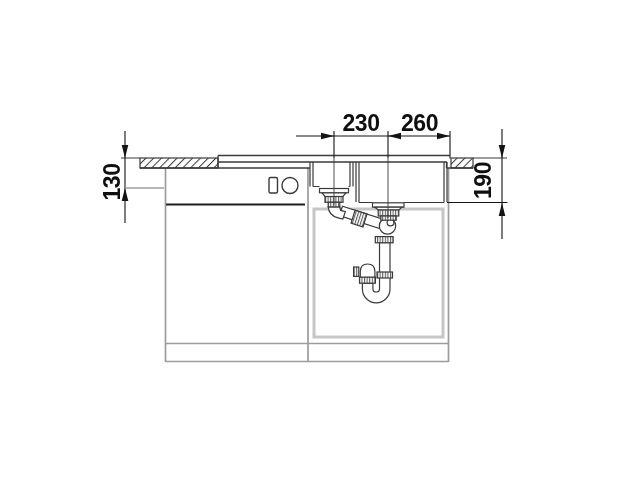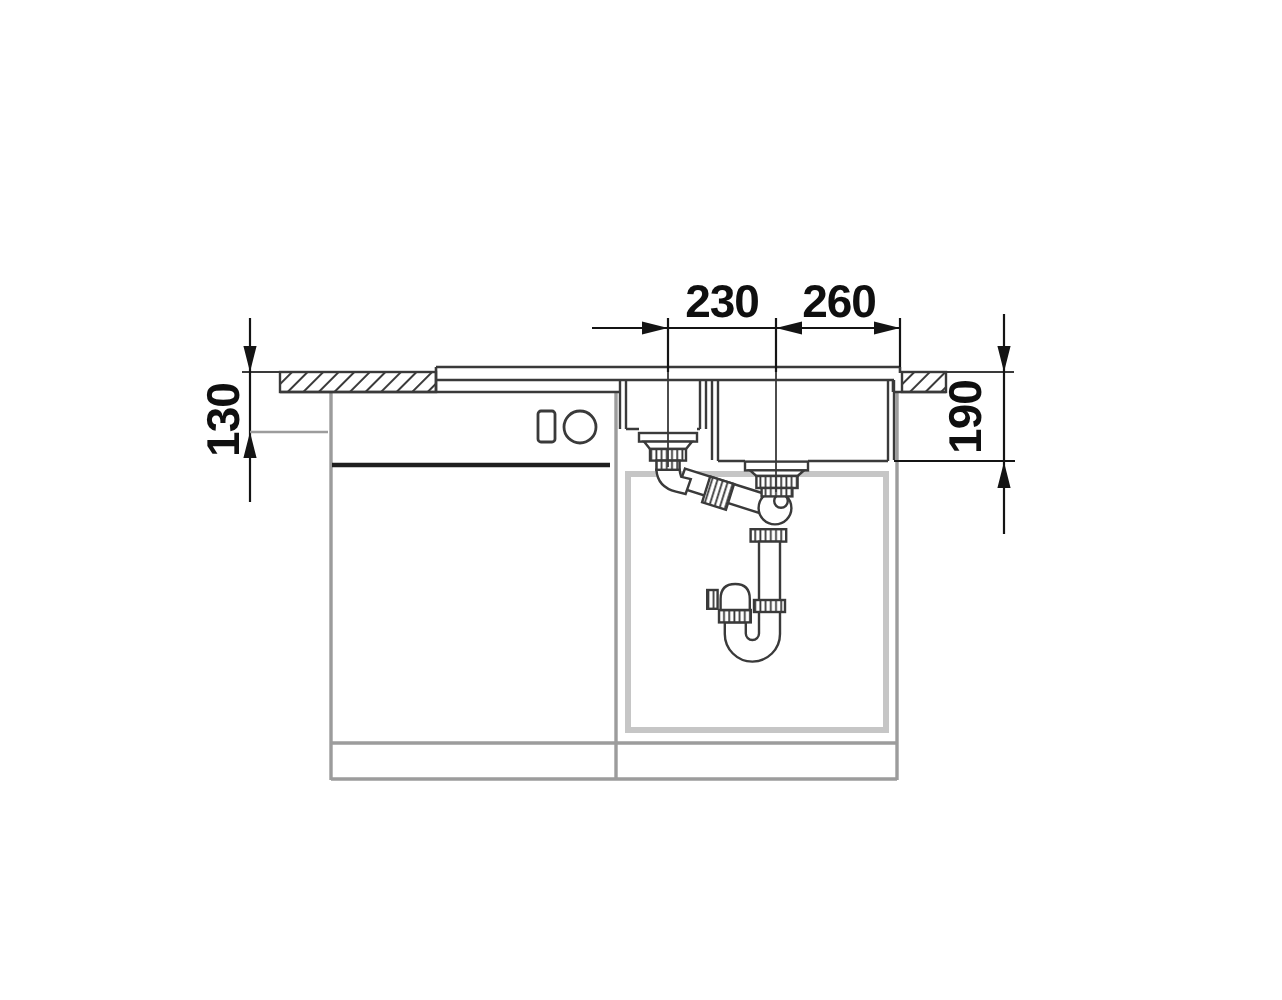--- a/index.html
+++ b/index.html
@@ -7,21 +7,20 @@
     padding: 0;
     background: #ffffff;
     font-family: "Liberation Sans", sans-serif;
   }
   .canvas {
     position: relative;
     width: 641px;
     height: 384px;
     background: #ffffff;
     overflow: hidden;
-    margin-top: 28px;
   }
   svg { display: block; }
   .dim-text {
     font-family: "Liberation Sans", sans-serif;
     font-weight: bold;
     font-size: 23px;
     letter-spacing: -0.5px;
     fill: #0f0f0f;
   }
 </style>

